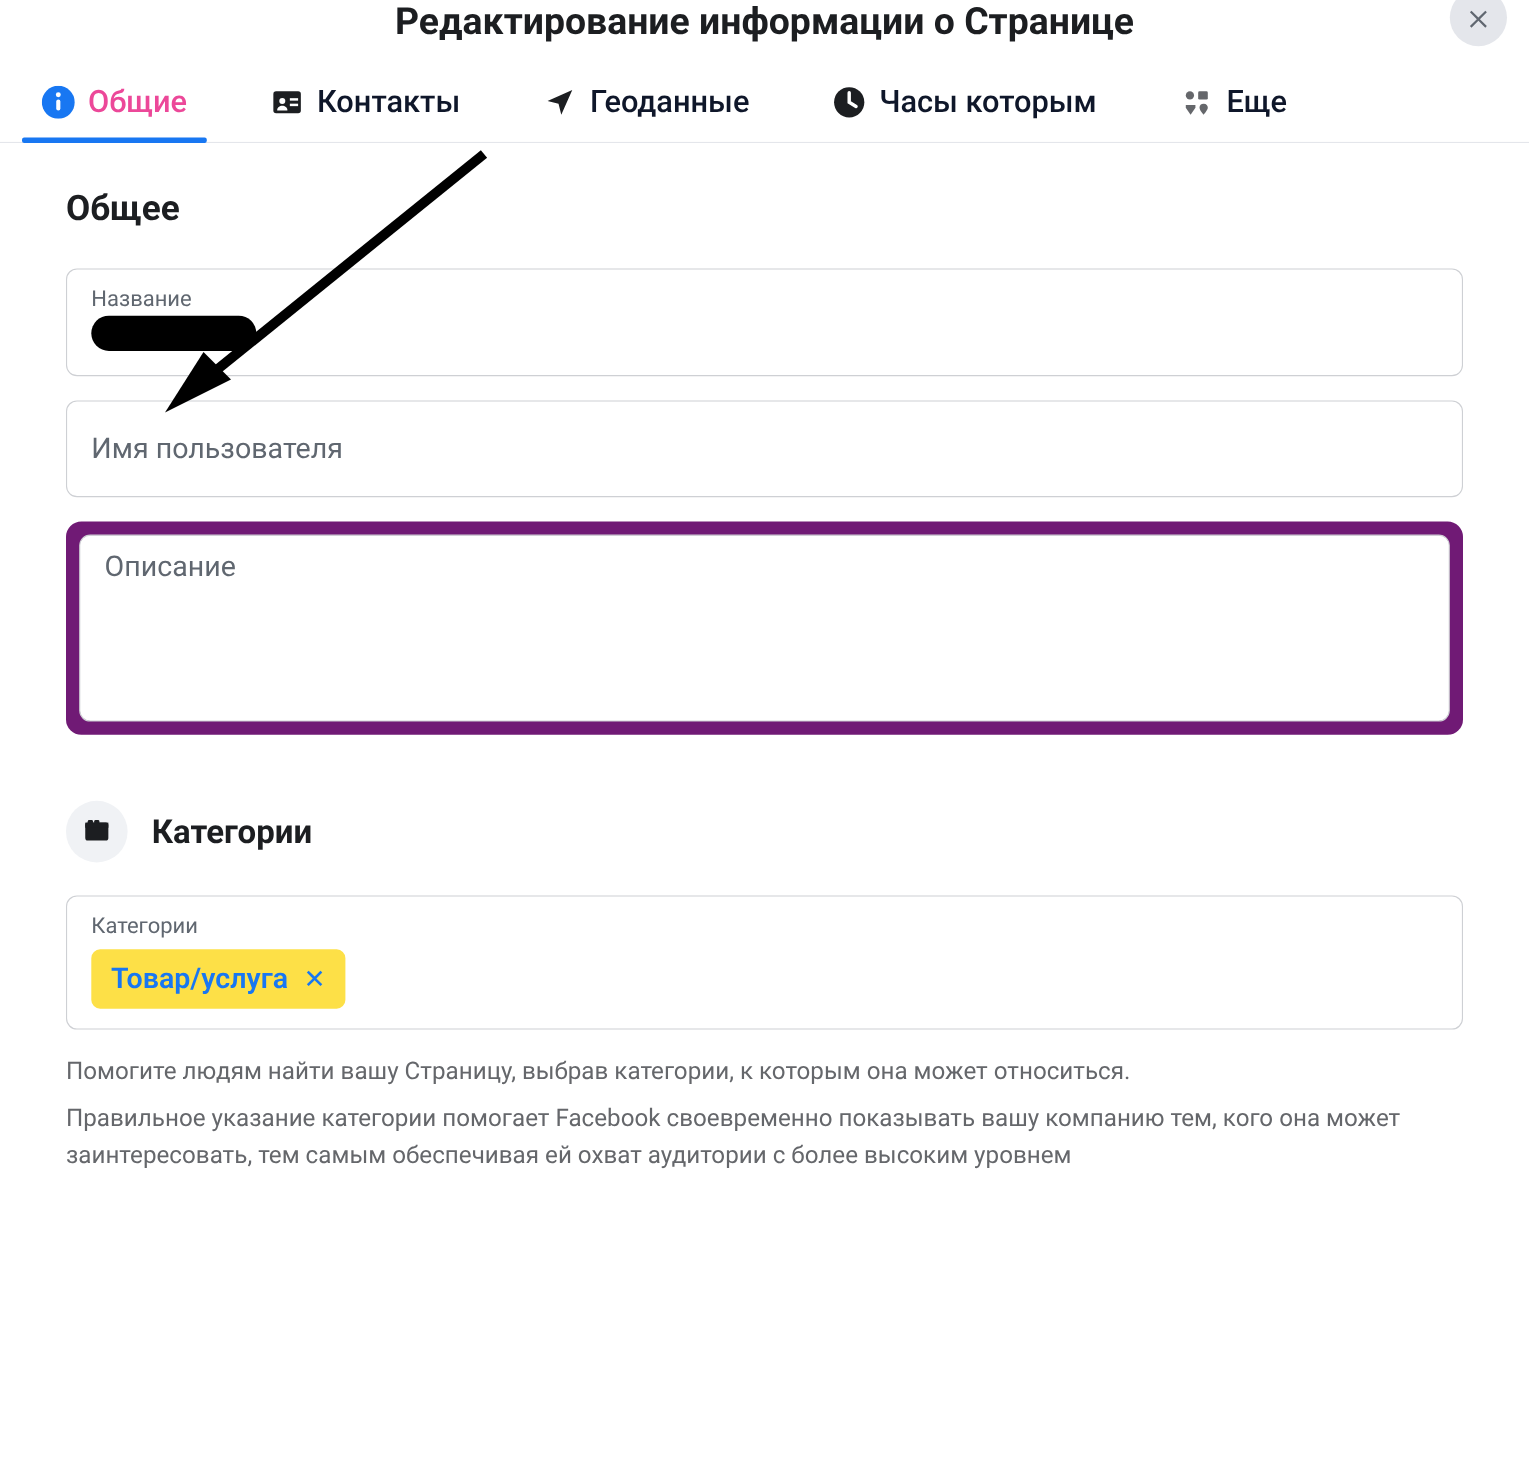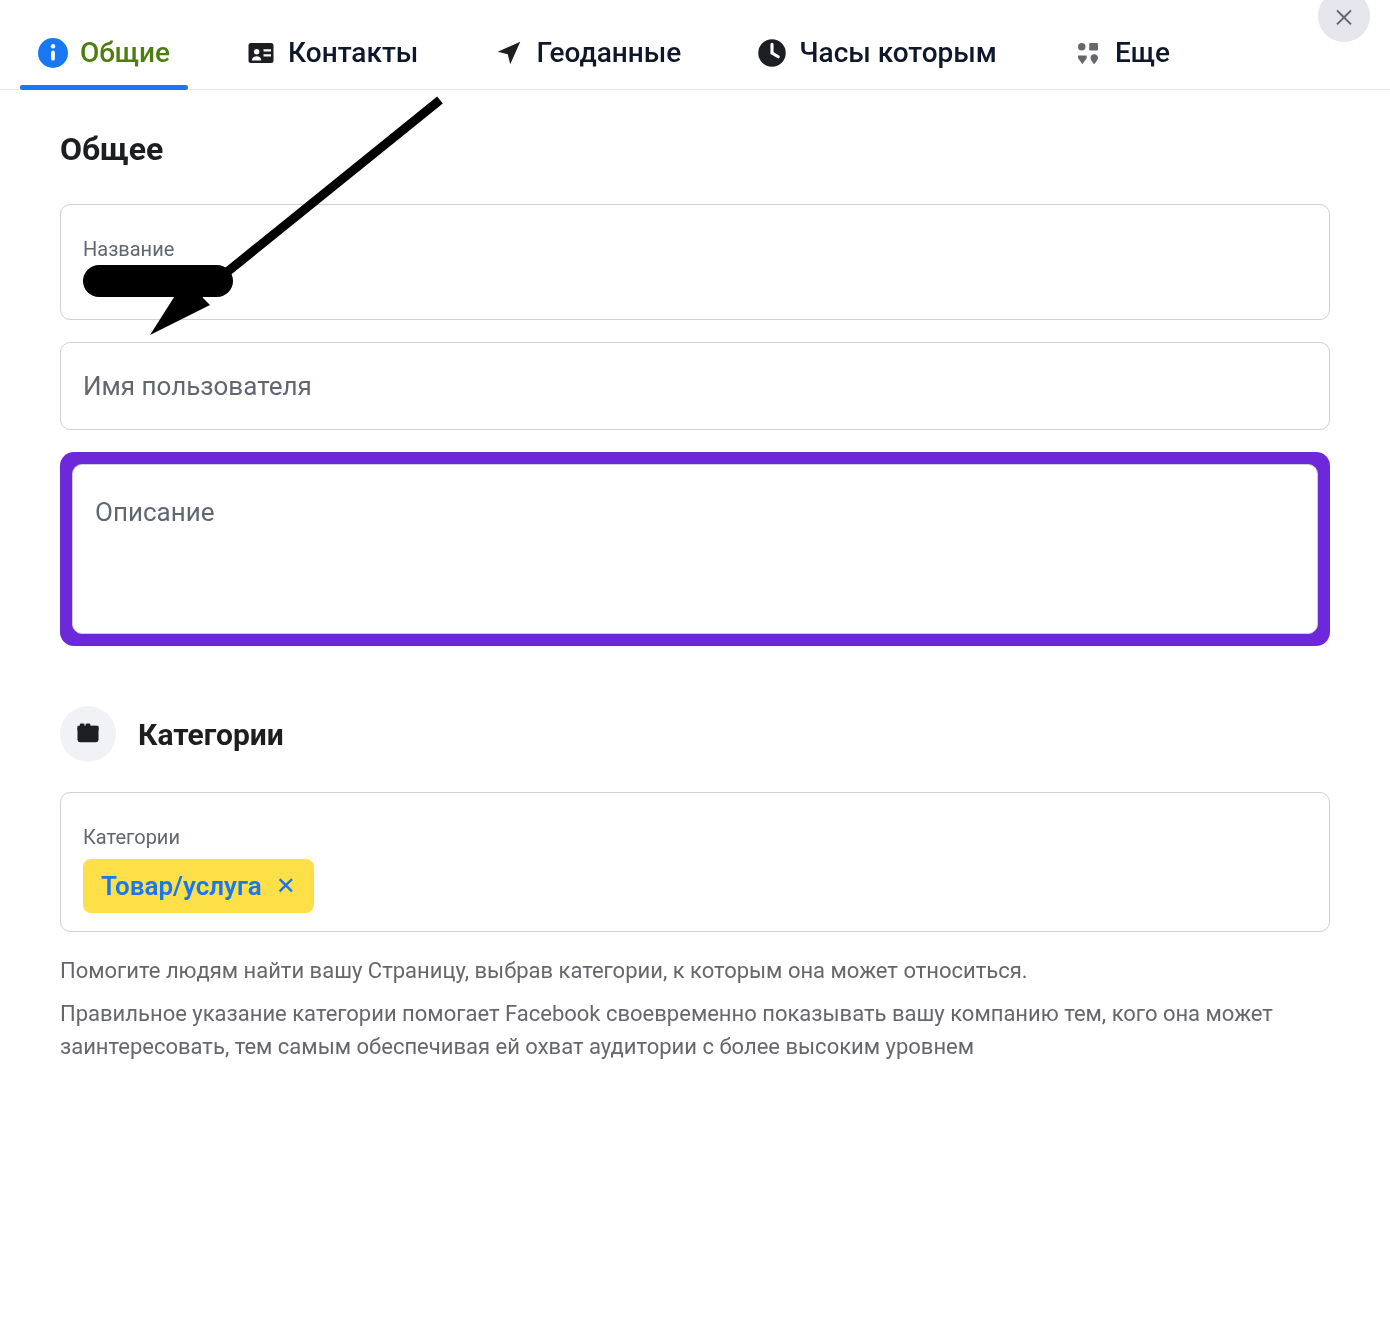--- a/index.html
+++ b/index.html
@@ -50,21 +50,21 @@
       align-items: center;
       gap: 12px;
       padding: 14px 8px 20px;
       font-size: 28px;
       font-weight: 500;
       color: #0f172a;
       cursor: pointer;
       position: relative;
     }
     .tab.active {
-      color: #4d7c0f;
+      color: #ec4899;
     }
     .tab.active::after {
       content: "";
       position: absolute;
       left: -10px;
       right: -10px;
       bottom: -1px;
       height: 5px;
       background: #1877f2;
       border-radius: 2px;
@@ -80,21 +80,21 @@
     }
     .section-title {
       font-size: 32px;
       font-weight: 700;
       margin-bottom: 36px;
       color: #1c1e21;
     }
     .field-box {
       border: 1px solid #ced0d4;
       border-radius: 10px;
-      padding: 32px 22px 18px;
+      padding: 14px 22px 18px;
       margin-bottom: 22px;
       background: #fff;
     }
     .field-box.single {
       padding: 28px 22px;
     }
     .field-label-sm {
       font-size: 20px;
       color: #606770;
       margin-bottom: 4px;
@@ -105,21 +105,21 @@
     }
     .redacted-value {
       display: inline-block;
       width: 150px;
       height: 32px;
       background: #000;
       border-radius: 16px;
     }
     .focus-wrap {
       padding: 12px;
-      background: #6d28d9;
+      background: #701a75;
       border-radius: 14px;
       margin-bottom: 60px;
     }
     .focus-wrap .field-box {
       margin-bottom: 0;
       min-height: 170px;
     }
     .categories-header {
       display: flex;
       align-items: center;
@@ -170,20 +170,21 @@
       position: absolute;
       left: 90px;
       top: -10px;
       pointer-events: none;
     }
   </style>
 </head>
 <body>
 
 <div class="header">
+  <div class="header-title">Редактирование информации о Странице</div>
   <div class="close-btn">
     <svg viewBox="0 0 24 24">
         <path fill="#606770" d="M18.3 5.71L12 12.01l-6.3-6.3-1.4 1.41 6.29 6.3-6.3 6.29 1.41 1.41 6.3-6.3 6.29 6.3 1.41-1.41-6.3-6.29 6.3-6.3z"></path>
       </svg>
   </div>
 </div>
 
 <div class="tabs">
   <div class="tab active">
     <span class="tab-icon">

